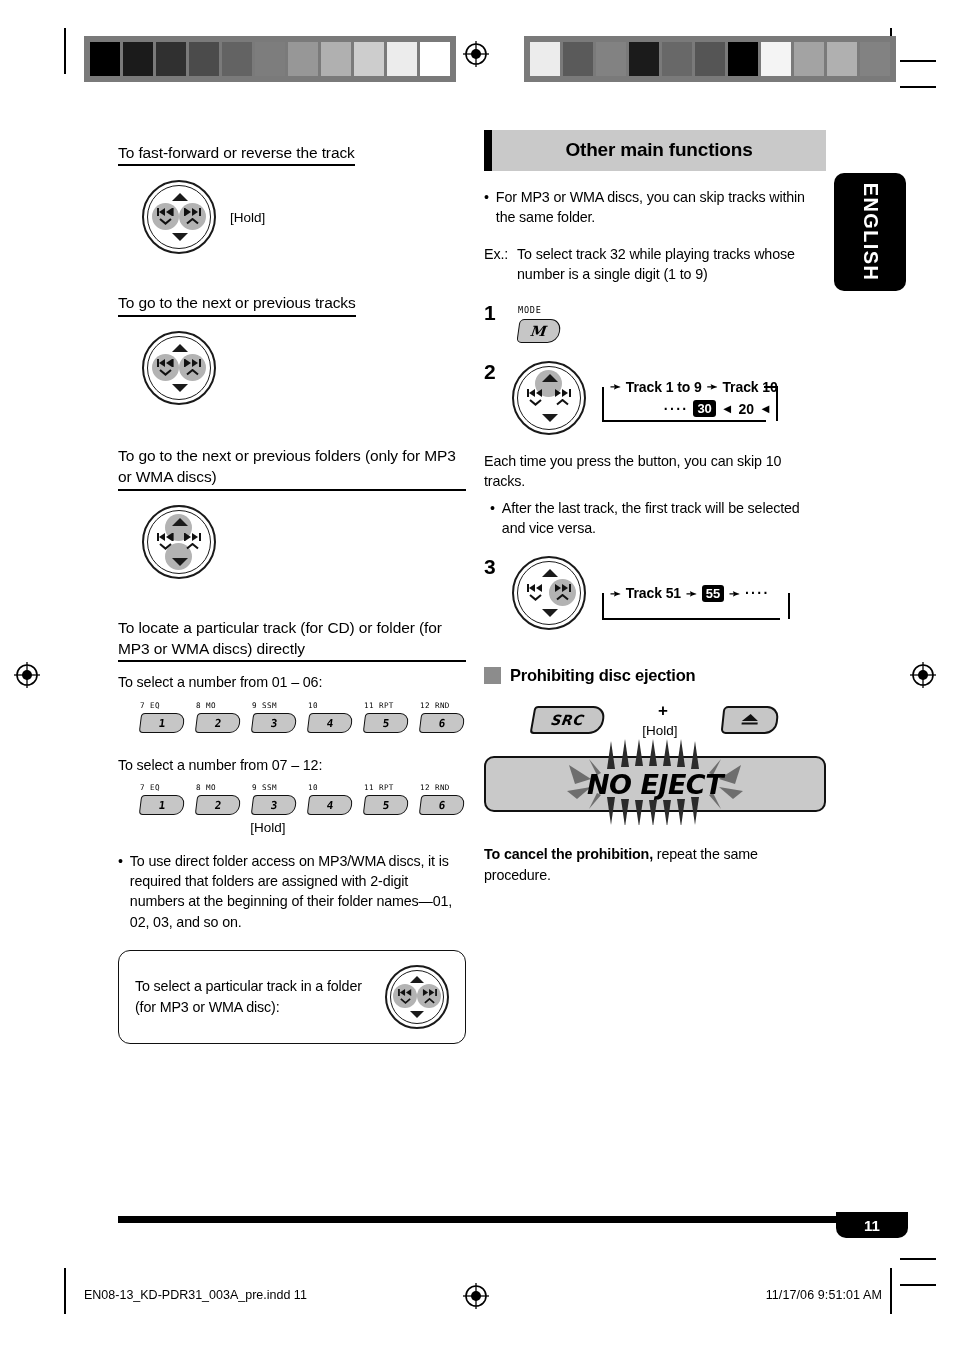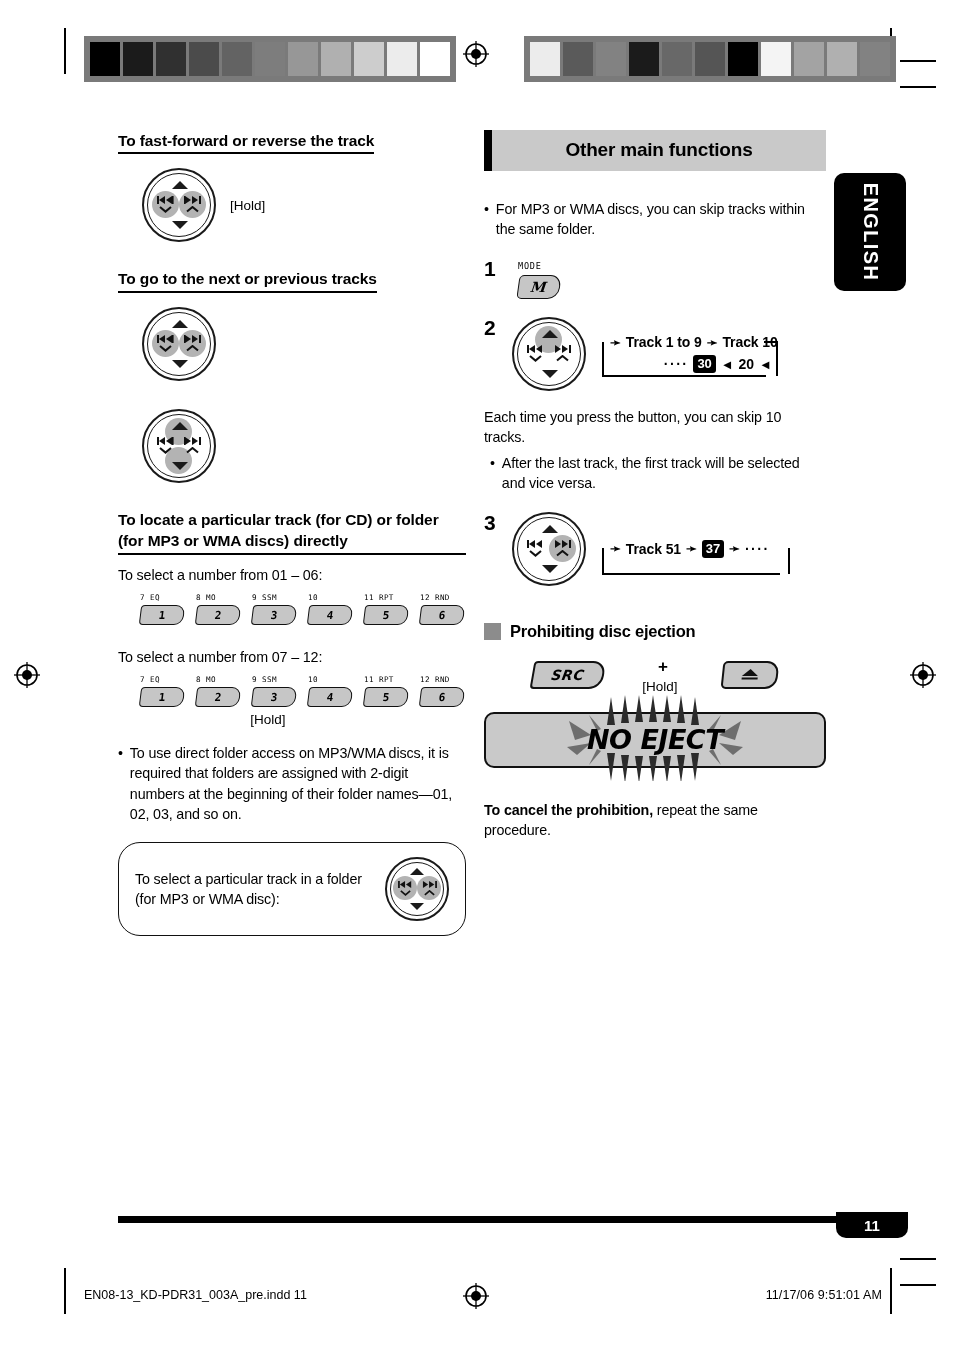--- a/index.html
+++ b/index.html
@@ -16,21 +16,21 @@
   .reg svg{display:block;}
 
   .wedge{position:absolute;display:flex;border:3px solid #7a7a7a;background:#7a7a7a;gap:3px;padding:3px;}
   .wedge i{display:block;width:30px;height:34px;}
 
   
   .col-left{position:absolute;left:118px;top:130px;width:348px;}
   .col-right{position:absolute;left:484px;top:130px;width:342px;}
 
   h2.sub{
-    font-size:15.5px;font-weight:bold;line-height:1.38;margin:0 0 10px 0;
+    font-size:15.5px;font-weight:normal;line-height:1.38;margin:12px 0 10px 0;
     border-bottom:2px solid #000;display:inline-block;padding-bottom:1px;
     letter-spacing:-0.1px;
   }
   .sect{margin-bottom:18px;}
   p.body{font-size:14.3px;line-height:1.42;margin:0 0 6px 0;letter-spacing:-0.15px;}
 
   
   .bul{display:flex;gap:7px;font-size:14.3px;line-height:1.42;margin:0 0 4px 0;letter-spacing:-0.15px;}
   .bul .dot{flex:0 0 auto;line-height:1.42;}
   .bul .txt{flex:1 1 auto;}
@@ -63,31 +63,31 @@
     height:18px;border:1.6px solid #111;background:#c6c6c6;
     border-radius:4px 9px 9px 4px;
     display:flex;align-items:center;justify-content:center;
     font-family:"DejaVu Sans Mono", monospace;font-size:11px;font-weight:bold;
     transform:skewX(-7deg);
   }
   .hold-center{text-align:center;font-size:13.5px;margin-top:5px;width:300px;}
 
   
   .callout{
-    border:1.8px solid #111;border-radius:22px;padding:14px 16px;
+    border:1.8px solid #111;border-radius:12px;padding:14px 16px;
     display:flex;align-items:center;justify-content:space-between;gap:12px;
     margin-top:16px;
   }
   .callout p{font-size:14.3px;line-height:1.45;margin:0;letter-spacing:-0.15px;}
 
   
   .banner{
     background:#c9c9c9;border-left:8px solid #000;
     text-align:center;font-size:19px;font-weight:bold;
-    padding:9px 0 10px 0;letter-spacing:-0.2px;margin-bottom:28px;
+    padding:9px 0 10px 0;letter-spacing:-0.2px;margin-bottom:16px;
   }
   .h-sq{display:flex;align-items:center;gap:9px;margin:0 0 6px 0;}
   .h-sq .sq{width:17px;height:17px;background:#8c8c8c;flex:0 0 auto;}
   .h-sq .t{font-size:16.5px;font-weight:bold;letter-spacing:-0.25px;}
 
   .exrow{display:flex;gap:9px;font-size:14.3px;line-height:1.42;margin-top:16px;letter-spacing:-0.15px;}
   .exrow .lab{flex:0 0 auto;}
 
   .step{display:flex;gap:12px;margin-top:14px;}
   .step .num{font-size:21px;font-weight:bold;flex:0 0 16px;line-height:1;}
@@ -307,20 +307,21 @@
               </svg>
             <svg width="13" height="7" viewBox="0 0 13 7" style="margin-top:2px">
                 <polyline points="1,5.6 6.5,1 12,5.6" fill="none" stroke="#111" stroke-width="2"></polyline>
               </svg>
           </div>
         </div>
       </div>
     </div>
 
     <div class="sect" style="margin-top:28px;">
+      <h2 class="sub">To go to the next or previous folders (only for MP3 or WMA discs)</h2>
       <div class="wheel-row">
         <div class="wheel">
           <div class="ring-out"></div>
             <div class="ring-in"></div>
           <div class="hl up"></div>
             <div class="hl down"></div>
           <div class="tri up"></div>
             <div class="tri down"></div>
           <div class="glyph left">
             <svg width="17" height="8" viewBox="0 0 17 8">
@@ -451,20 +452,24 @@
   <div class="col-right">
 
     <div class="banner">Other main functions</div>
 
 
     <div class="bul">
       <span class="dot">•</span>
       <span class="txt">For MP3 or WMA discs, you can skip tracks within the same folder.</span>
     </div>
 
+    <div class="exrow">
+      <span class="lab">Ex.:</span>
+      <span>To select track 32 while playing tracks whose number is a single digit (1 to 9)</span>
+    </div>
 
     <div class="step" style="margin-top:18px;">
       <div class="num">1</div>
       <div class="content">
         <div class="modecap">MODE</div>
         <div class="mkey">M</div>
       </div>
     </div>
 
     <div class="step" style="margin-top:18px;">
@@ -561,21 +566,21 @@
 
         <div style="position:relative;padding-left:8px;width:186px;">
           <div style="position:absolute;left:4px;top:8px;width:2px;height:26px;background:#000;"></div>
           <div style="position:absolute;left:4px;top:33px;width:178px;height:2px;background:#000;"></div>
           <div style="position:absolute;right:2px;top:8px;width:2px;height:26px;background:#000;"></div>
           <div class="flow">
             <div class="lineA" style="margin-left:4px;">
               <span class="arrow">➛</span>
               <span>Track 51</span>
               <span class="arrow">➛</span>
-              <span class="chip">37</span>
+              <span class="chip">55</span>
               <span class="arrow">➛</span>
               <span class="dots">····</span>
             </div>
           </div>
         </div>
       </div>
     </div>
 
     <div class="h-sq" style="margin-top:36px;">
       <span class="sq"></span>

